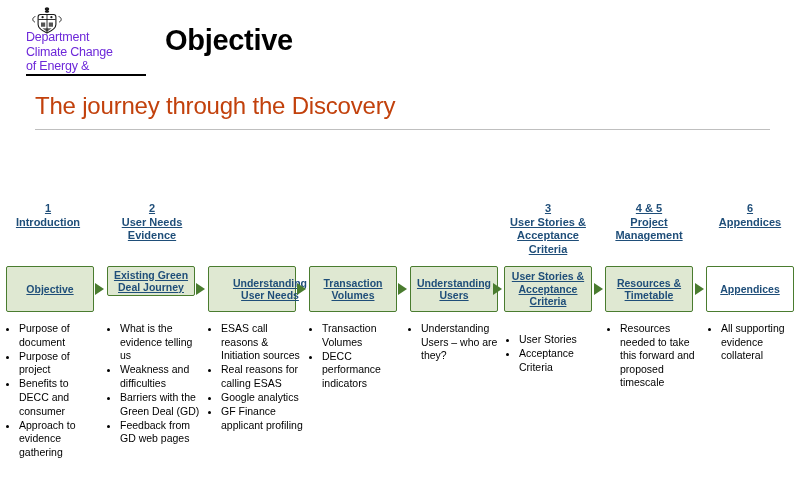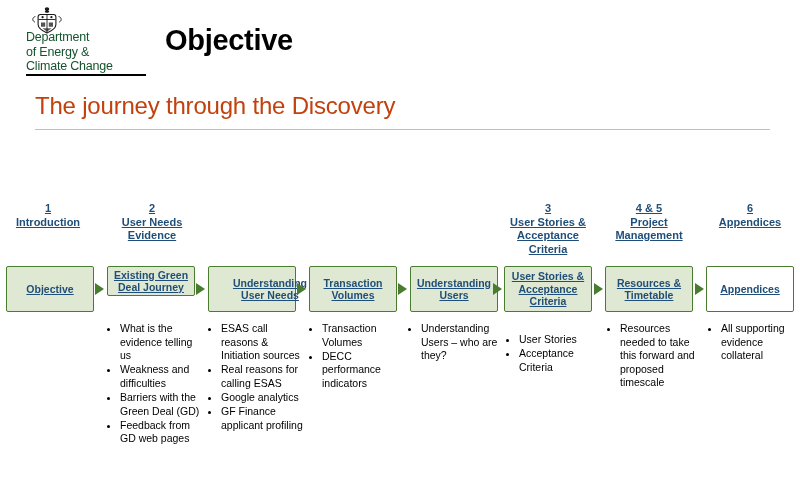--- a/index.html
+++ b/index.html
@@ -24,21 +24,21 @@
     position: absolute;
     left: 30px; top: 6px;
     width: 34px; height: 30px;
   }
   .dept-name {
     position: absolute;
     left: 26px; top: 30px;
     width: 120px;
     font-size: 12.5px;
     line-height: 14.5px;
-    color: #14532d;
+    color: #6d28d9;
     letter-spacing: -0.2px;
   }
   .dept-rule {
     position: absolute;
     left: 26px; top: 74px;
     width: 120px; height: 2px;
     background: #000;
   }
   .slide-title {
     position: absolute;
@@ -133,22 +133,22 @@
       <circle cx="21.4" cy="11.2" r="1.1"></circle>
       <path d="M11 16.5h4.2v4.2H11zM18.8 16.5H23v4.2h-4.2z" opacity="0.75"></path>
       <path d="M12.4 22.2h9.2l-4.6 3.6z" opacity="0.7"></path>
       <path d="M5.4 10.5c-1.6.4-2.6 1.5-2.6 2.9 0 1.3.9 2.3 2.2 2.7" fill="none" stroke="#1a1a1a" stroke-width="0.9"></path>
       <path d="M28.6 10.5c1.6.4 2.6 1.5 2.6 2.9 0 1.3-.9 2.3-2.2 2.7" fill="none" stroke="#1a1a1a" stroke-width="0.9"></path>
     </g>
   </svg>
 
   <div class="dept-name">
     <div>Department</div>
+    <div>Climate Change</div>
     <div>of Energy &amp;</div>
-    <div>Climate Change</div>
   </div>
   <div class="dept-rule"></div>
 
   <div class="slide-title">Objective</div>
 </div>
 
 <div class="sub-title">The journey through the Discovery</div>
 <div class="sub-rule"></div>
 
 <div class="flow">
@@ -204,20 +204,28 @@
   </div>
 
   <div class="arrow" style="left:95px; top:283px;"></div>
   <div class="arrow" style="left:196px; top:283px;"></div>
   <div class="arrow" style="left:297px; top:283px;"></div>
   <div class="arrow" style="left:398px; top:283px;"></div>
   <div class="arrow" style="left:493px; top:283px;"></div>
   <div class="arrow" style="left:594px; top:283px;"></div>
   <div class="arrow" style="left:695px; top:283px;"></div>
 
+  <div class="bullets" style="left:6px; top:322px; width:94px;">
+    <ul>
+      <li>Purpose of document</li>
+      <li>Purpose of project</li>
+      <li>Benefits to DECC and consumer</li>
+      <li>Approach to evidence gathering</li>
+    </ul>
+  </div>
 
   <div class="bullets" style="left:107px; top:322px; width:96px;">
     <ul>
       <li>What is the evidence telling us</li>
       <li>Weakness and difficulties</li>
       <li>Barriers with the Green Deal (GD)</li>
       <li>Feedback from GD web pages</li>
     </ul>
   </div>
 

